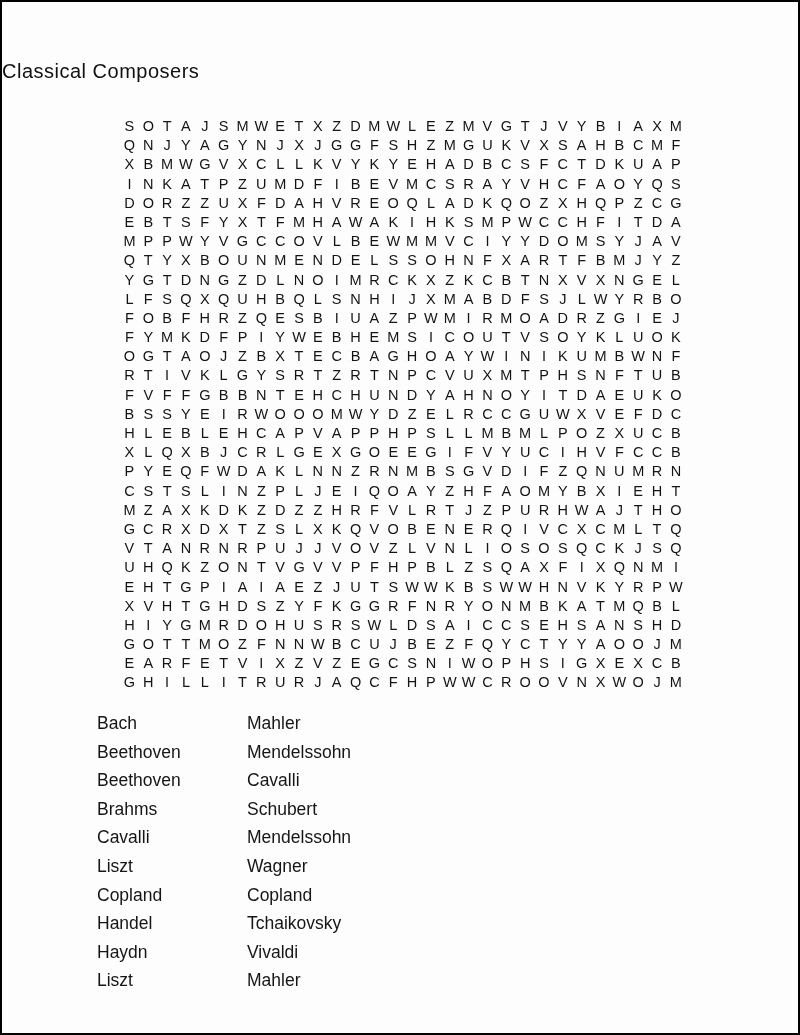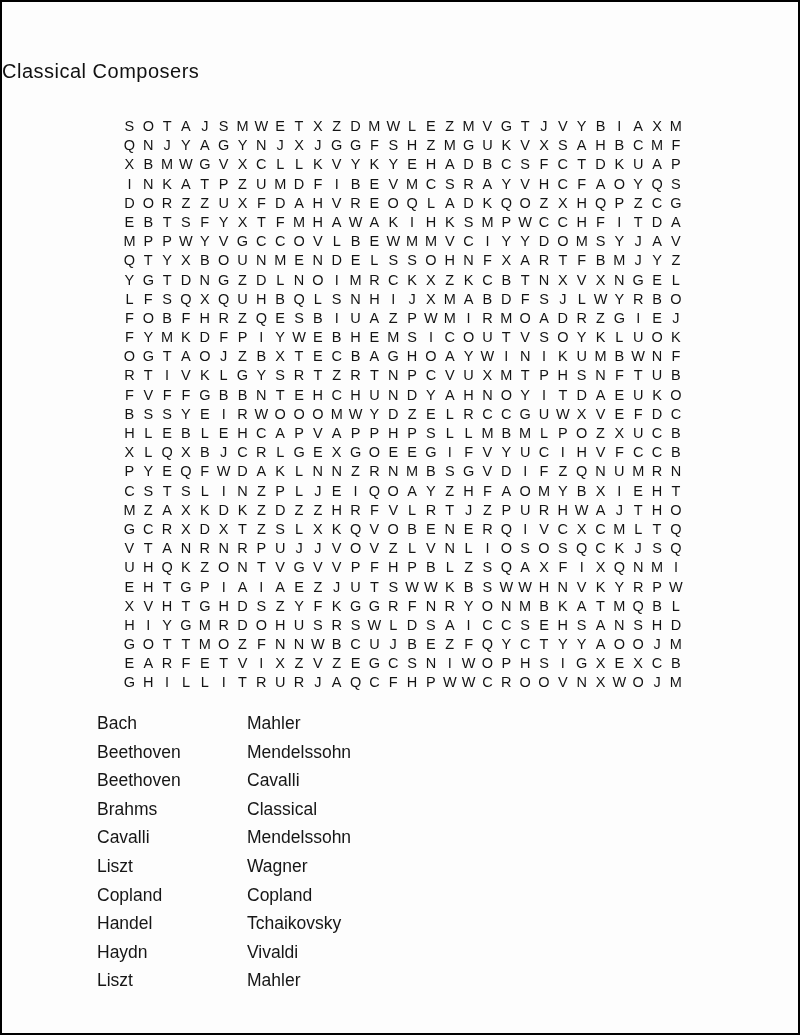--- a/index.html
+++ b/index.html
@@ -1040,21 +1040,21 @@
       <div class="word-item">Liszt</div>
       <div class="word-item">Copland</div>
       <div class="word-item">Handel</div>
       <div class="word-item">Haydn</div>
       <div class="word-item">Liszt</div>
     </div>
   <div class="words col2" id="wcol2">
       <div class="word-item">Mahler</div>
       <div class="word-item">Mendelssohn</div>
       <div class="word-item">Cavalli</div>
-      <div class="word-item">Classical</div>
+      <div class="word-item">Schubert</div>
       <div class="word-item">Mendelssohn</div>
       <div class="word-item">Wagner</div>
       <div class="word-item">Copland</div>
       <div class="word-item">Tchaikovsky</div>
       <div class="word-item">Vivaldi</div>
       <div class="word-item">Mahler</div>
     </div>
 </div>
 
 </body></html>

